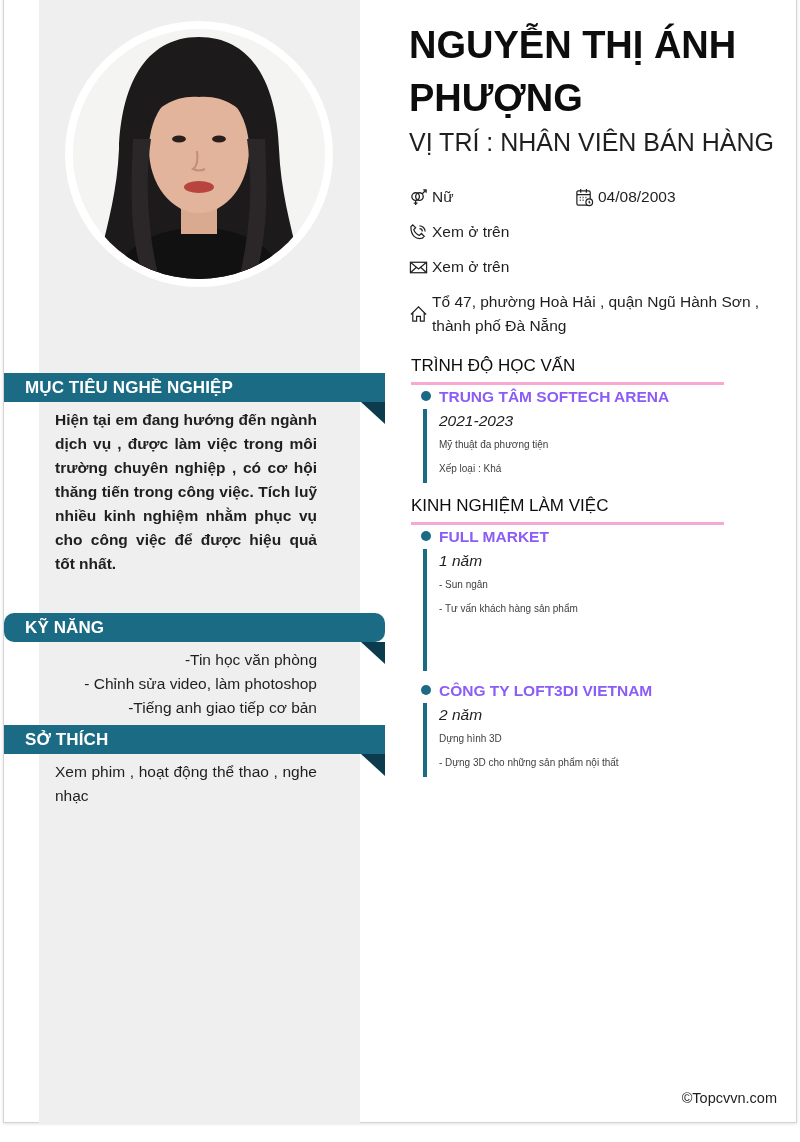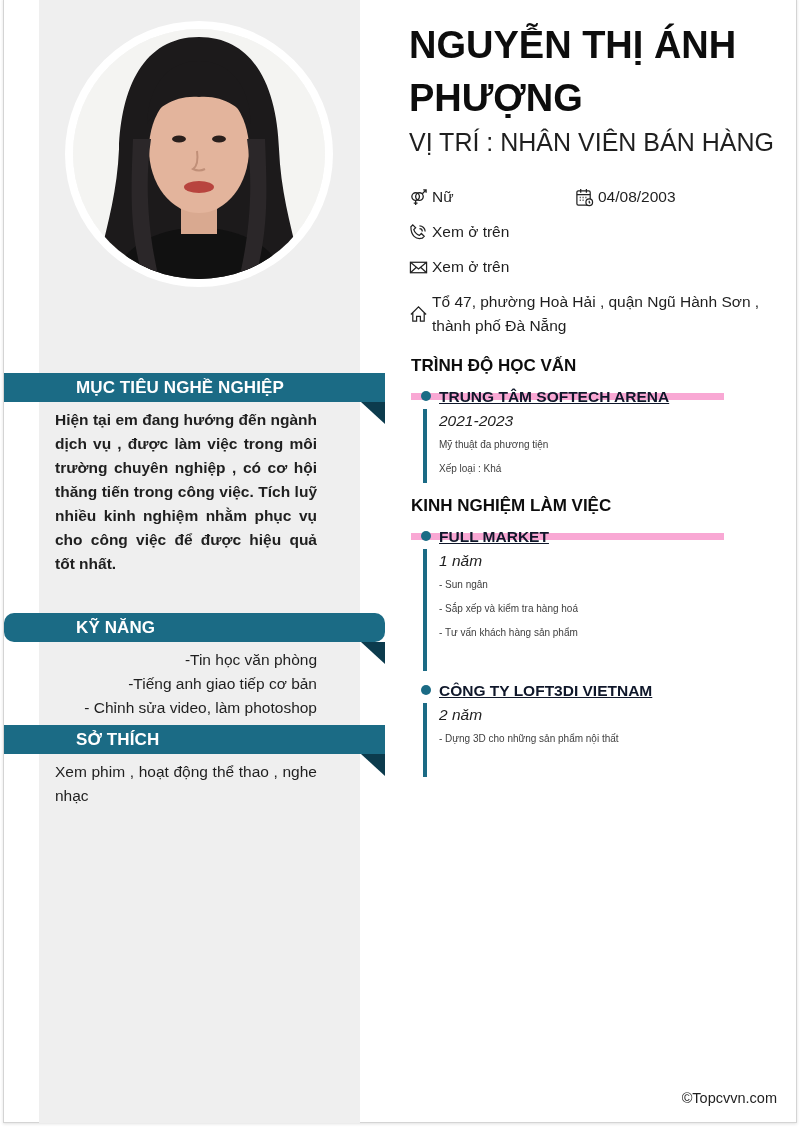--- a/index.html
+++ b/index.html
@@ -25,21 +25,21 @@
     position: absolute; left: 8px; top: 8px; width: 252px; height: 250px;
     border-radius: 50%; overflow: hidden;
     background: #f6f6f6;
   }
 
   
   .ribbon {
     position: absolute; left: 0; width: 381px; height: 29px;
     background: #1b6b85; color: #ffffff;
     font-weight: bold; font-size: 17px; line-height: 29px;
-    padding-left: 72px; letter-spacing: 0.1px;
+    padding-left: 21px; letter-spacing: 0.1px;
   }
   .ribbon-fold {
     position: absolute; left: 357px; width: 0; height: 0;
     border-top: 22px solid #0c3b4d; border-left: 24px solid transparent;
   }
 
   .side-text {
     position: absolute; left: 51px; width: 262px;
     font-size: 15.5px; line-height: 24px; color: #1f1f1f;
   }
@@ -56,33 +56,33 @@
   }
   .info-row {
     position: absolute; display: flex; align-items: flex-start;
     font-size: 15.5px; line-height: 24px; color: #1f1f1f;
   }
   .info-row .ic { width: 20px; height: 24px; display: flex; align-items: center; justify-content: center; margin-right: 4px; flex-shrink: 0; }
   .info-row .ic svg { width: 19px; height: 19px; }
 
   .sec-title {
     position: absolute; left: 407px; width: 313px;
-    font-weight: bold; font-size: 17px; line-height: 24px; color: #0d0d0d;
-    border-bottom: 7px solid #f9a8d4; padding-bottom: 15px;
+    font-weight: normal; font-size: 17px; line-height: 24px; color: #0d0d0d;
+    border-bottom: 3px solid #f9a8d4; padding-bottom: 4px;
   }
   .entry { position: absolute; left: 412px; width: 370px; }
   .entry .dot {
     position: absolute; left: 5px; top: 6px; width: 10px; height: 10px;
     border-radius: 50%; background: #1b6b85;
   }
   .entry .bar {
     position: absolute; left: 7px; top: 24px; width: 4px; background: #1b6b85;
   }
   .entry .lines { position: absolute; left: 23px; top: 0; width: 350px; }
-  .entry .org { font-weight: bold; font-size: 15.5px; line-height: 24px; color: #0f172a; text-decoration: underline; }
+  .entry .org { font-weight: bold; font-size: 15.5px; line-height: 24px; color: #8b5cf6; }
   .entry .period { font-style: italic; font-size: 15.5px; line-height: 24px; color: #1f1f1f; }
   .entry .ln { font-size: 10px; line-height: 24px; color: #404040; white-space: nowrap; }
 
   .footer {
     position: absolute; left: 600px; top: 1088px; width: 173px; text-align: right;
     font-size: 14.5px; line-height: 22px; color: #1f1f1f;
   }
 </style>
 </head>
 <body>
@@ -123,22 +123,22 @@
   </div>
   <div class="ribbon-fold" style="top:403px;"></div>
   <div class="side-text justify" style="top:409px;font-weight:bold;">Hiện tại em đang hướng đến ngành dịch vụ , được làm việc trong môi trường chuyên nghiệp , có cơ hội thăng tiến trong công việc. Tích luỹ nhiều kinh nghiệm nhằm phục vụ cho công việc để được hiệu quả tốt nhất.</div>
 
   <div class="ribbon" style="top:614px;border-radius:10px;">
     <span>KỸ NĂNG</span>
   </div>
   <div class="ribbon-fold" style="top:643px;"></div>
   <div class="side-text" style="top:649px;text-align:right;">
     <div>-Tin học văn phòng</div>
+    <div>- Chỉnh sửa video, làm photoshop</div>
     <div>-Tiếng anh giao tiếp cơ bản</div>
-    <div>- Chỉnh sửa video, làm photoshop</div>
   </div>
 
   <div class="ribbon" style="top:726px;">
     <span>SỞ THÍCH</span>
   </div>
   <div class="ribbon-fold" style="top:755px;"></div>
   <div class="side-text justify" style="top:761px;">Xem phim , hoạt động thể thao , nghe nhạc</div>
 
   <div class="name">NGUYỄN THỊ ÁNH PHƯỢNG</div>
   <div class="position">VỊ TRÍ : NHÂN VIÊN BÁN HÀNG</div>
@@ -208,28 +208,28 @@
   </div>
 
   <div class="sec-title" style="top:495px;">KINH NGHIỆM LÀM VIỆC</div>
   <div class="entry" style="top:526px; height:150px;">
     <span class="dot"></span>
     <span class="bar" style="height:122px;"></span>
     <div class="lines">
       <div class="org">FULL MARKET</div>
       <div class="period">1 năm</div>
       <div class="ln">- Sun ngân</div>
-      <div class="ln">- Sắp xếp và kiểm tra hàng hoá</div>
       <div class="ln">- Tư vấn khách hàng sản phẩm</div>
     </div>
   </div>
   <div class="entry" style="top:680px; height:100px;">
     <span class="dot"></span>
     <span class="bar" style="height:74px;"></span>
     <div class="lines">
       <div class="org">CÔNG TY LOFT3DI VIETNAM</div>
       <div class="period">2 năm</div>
+      <div class="ln">Dựng hình 3D</div>
       <div class="ln">- Dựng 3D cho những sản phẩm nội thất</div>
     </div>
   </div>
 
   <div class="footer">©Topcvvn.com</div>
 </div>
 
 </body></html>

